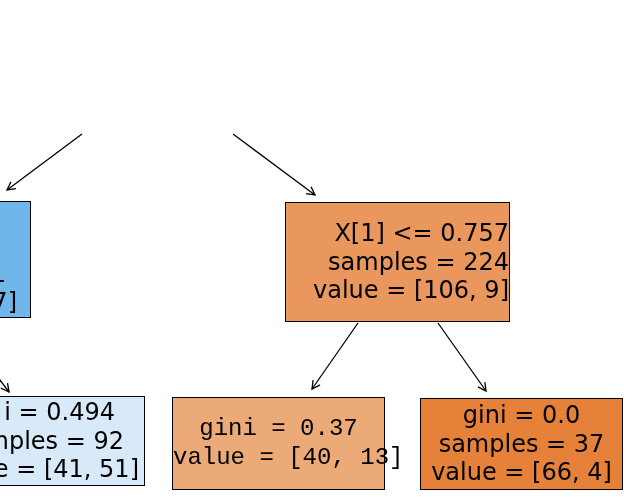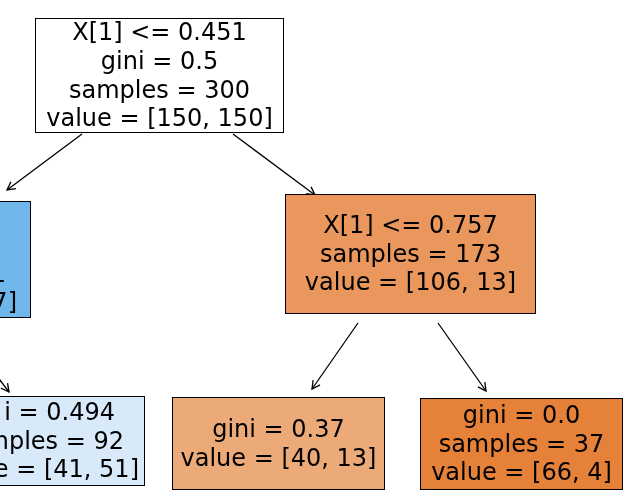--- a/index.html
+++ b/index.html
@@ -34,61 +34,55 @@
     text-align: center;
     line-height: 28.75px;
     white-space: nowrap;
   }
   .node .line { height: 28.75px; }
   .node .frag { text-align: right; }
 
   
   #node-root          { left: 35px;   top: 18px;  width: 249px; height: 115px; }
   #node-left-internal { left: -206px; top: 201px; width: 237px; height: 117px; }
-  #node-right-internal{ left: 285px;  top: 194px; width: 251px; height: 120px; }
+  #node-right-internal{ left: 285px;  top: 202px; width: 225px; height: 120px; text-align: right; }
   #node-leaf-left     { left: -61px;  top: 396px; width: 206px; height: 90px;  }
-  #node-leaf-mid      { left: 172px;  top: 397px; width: 213px; height: 93px;  }
+  #node-leaf-mid      { left: 172px;  top: 397px; width: 213px; height: 93px; font-family: Liberation Mono, monospace;  }
   #node-leaf-right    { left: 420px;  top: 398px; width: 203px; height: 92px;  }
 </style>
 </head>
 <body>
 
 <div id="canvas">
 
   <svg id="edges" viewBox="0 0 635 497" xmlns="http://www.w3.org/2000/svg">
     <defs>
       <marker id="arrowhead" viewBox="-10 -6 12 12" refX="0" refY="0" markerWidth="12" markerHeight="12" orient="auto" markerUnits="userSpaceOnUse">
         <path d="M -8 -4.2 L 0 0 L -8 4.2" fill="none" stroke="#000000" stroke-width="1.3"></path>
       </marker>
     </defs>
     <line x1="82" y1="134" x2="7" y2="190" stroke="#000000" stroke-width="1.3" marker-end="url(#arrowhead)"></line>
     <line x1="233" y1="134" x2="315" y2="195" stroke="#000000" stroke-width="1.3" marker-end="url(#arrowhead)"></line>
     <line x1="-46" y1="319" x2="9" y2="392" stroke="#000000" stroke-width="1.3" marker-end="url(#arrowhead)"></line>
     <line x1="358" y1="323" x2="312" y2="389" stroke="#000000" stroke-width="1.3" marker-end="url(#arrowhead)"></line>
     <line x1="438" y1="323" x2="486" y2="391" stroke="#000000" stroke-width="1.3" marker-end="url(#arrowhead)"></line>
   </svg>
 
-  <div class="node" id="node-root" style="background-color: rgb(255, 255, 255);">
-    <div class="line">X[1] &lt;= 0.451</div>
-    <div class="line">gini = 0.5</div>
-    <div class="line">samples = 300</div>
-    <div class="line">value = [150, 150]</div>
-  </div>
 
   <div class="node" id="node-left-internal" style="background-color: rgb(111, 183, 235);">
     <div class="line"></div>
     <div class="line"></div>
     <div class="line frag" style="padding-right:24px;">1</div>
     <div class="line frag" style="padding-right:13px;">7]</div>
   </div>
 
   <div class="node" id="node-right-internal" style="background-color: rgb(233, 151, 92);">
     <div class="line">X[1] &lt;= 0.757</div>
-    <div class="line">samples = 173</div>
-    <div class="line">value = [106, 13]</div>
+    <div class="line">samples = 224</div>
+    <div class="line">value = [106, 9]</div>
   </div>
 
   <div class="node" id="node-leaf-left" style="background-color: rgb(216, 234, 250);">
     <div class="line frag" style="padding-right:29px;">i = 0.494</div>
     <div class="line frag" style="padding-right:20px;">mples = 92</div>
     <div class="line frag" style="padding-right:5px;">e = [41, 51]</div>
   </div>
 
   <div class="node" id="node-leaf-mid" style="background-color: rgb(237, 170, 121);">
     <div class="line">gini = 0.37</div>

